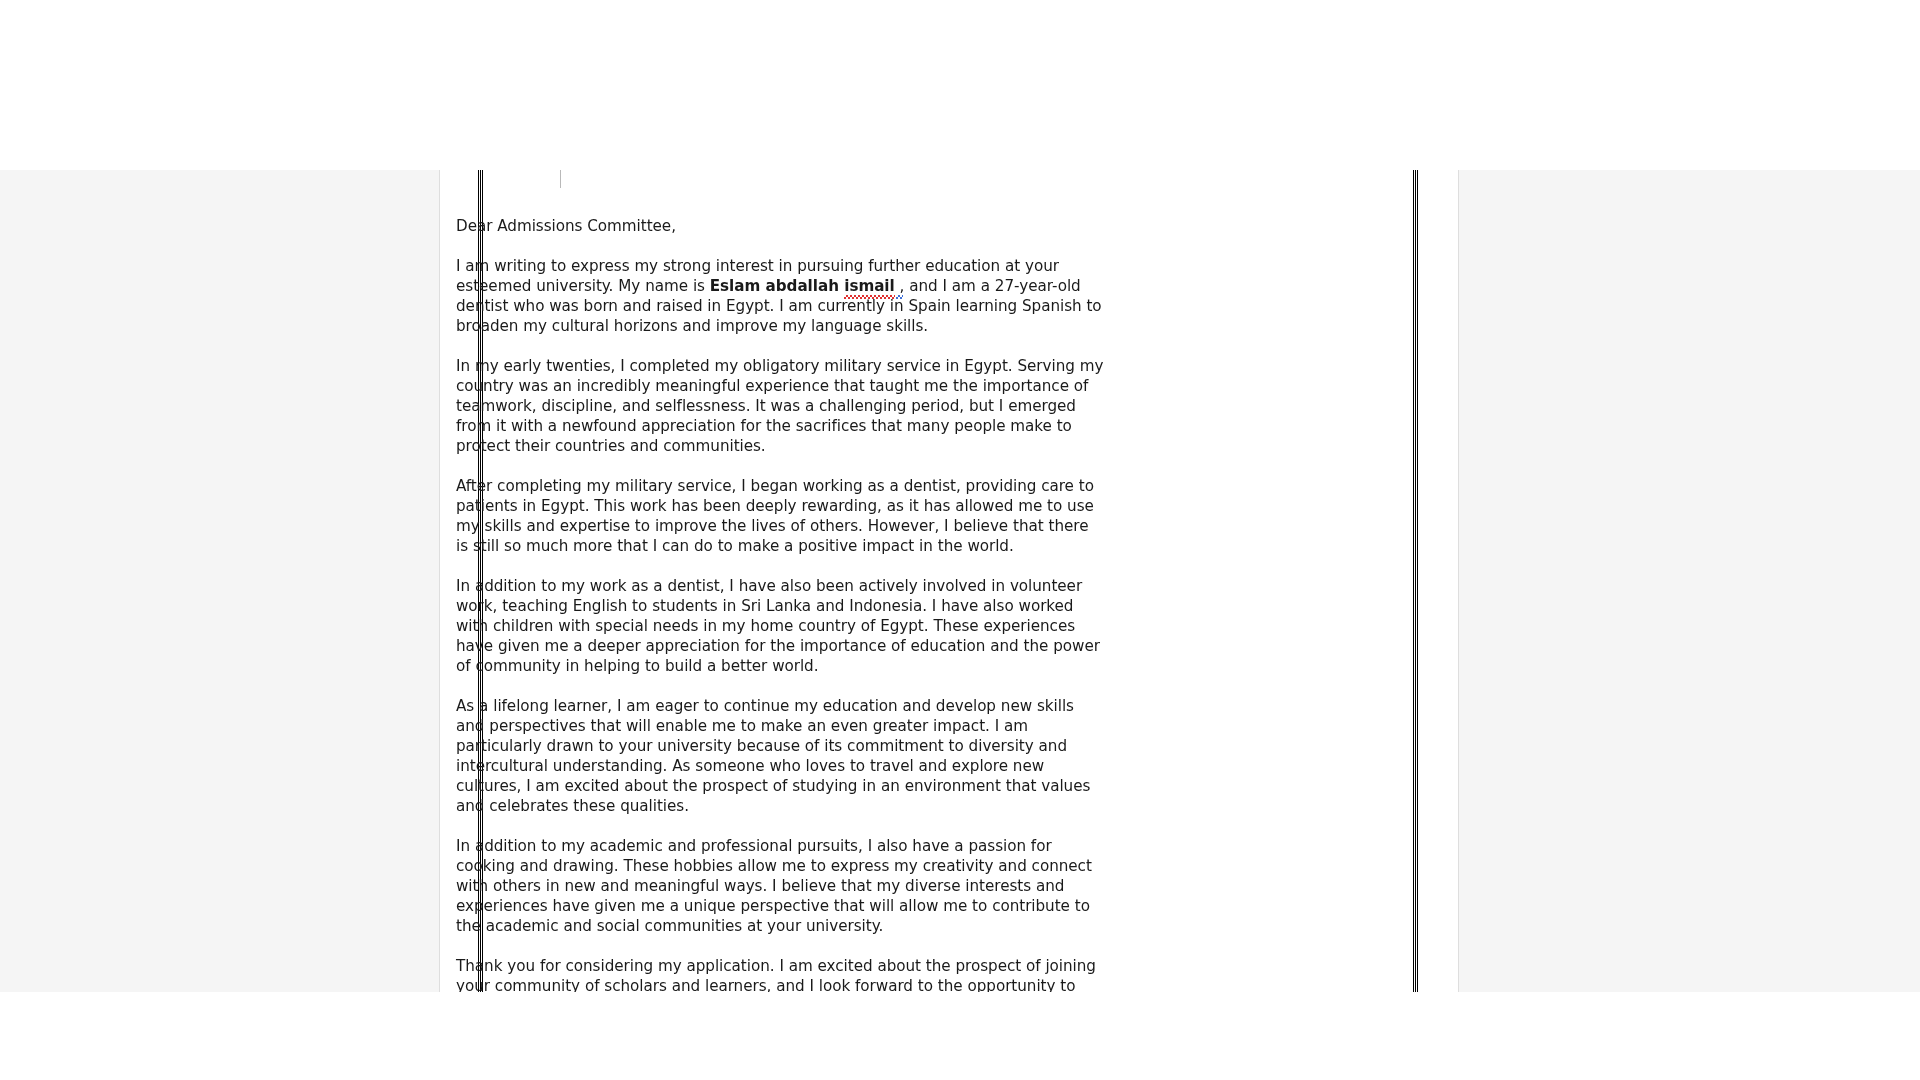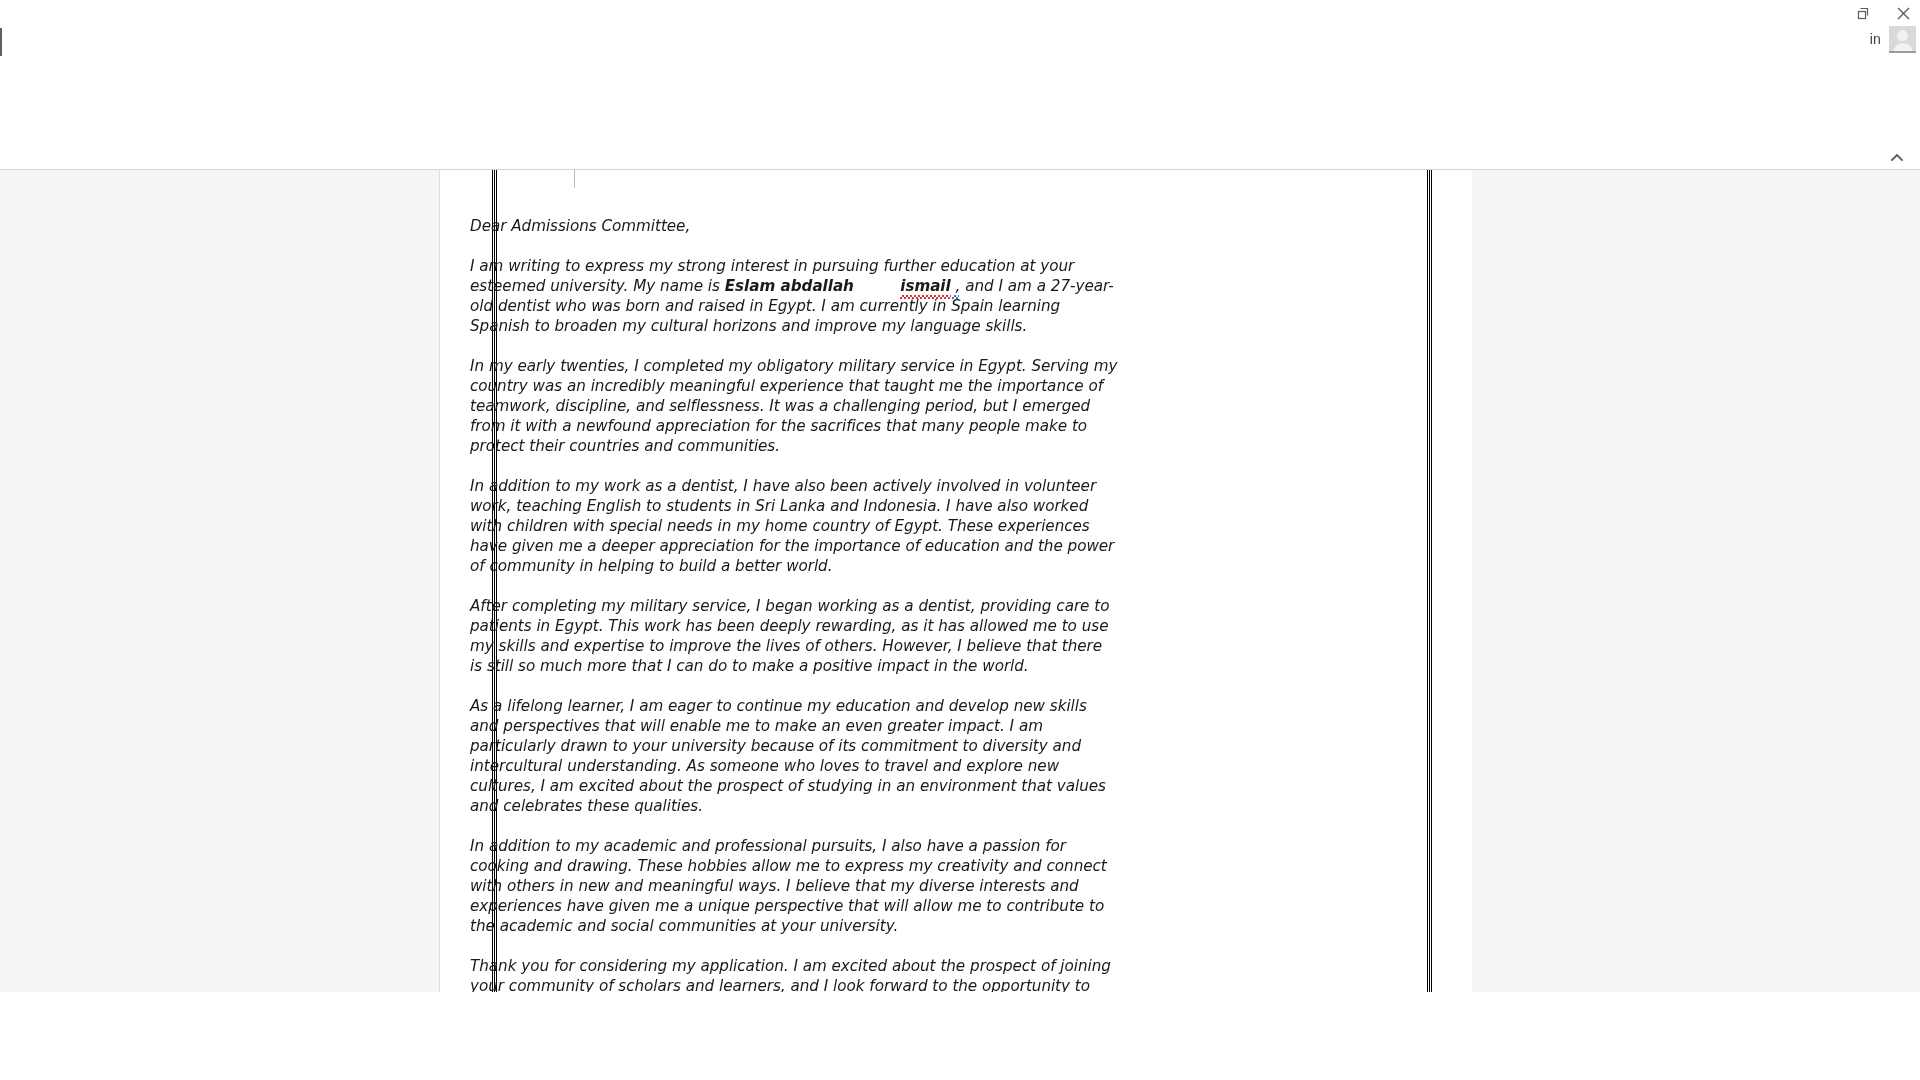--- a/index.html
+++ b/index.html
@@ -135,25 +135,24 @@
     background: #f5f5f5;
     border-right: 1px solid #dedede;
   }
   .canvas-gutter.left  { left: 0;     width: 440px; }
   .canvas-gutter.right { left: 1458px; width: 462px; border-right: none; border-left: 1px solid #dedede; }
 
   
   .page-sheet {
     position: absolute;
     top: 0;
-    left: 455px;
+    left: 441px;
     width: 1017px;
     height: 822px;
     background: #ffffff;
-    font-style: italic;
   }
 
   
   .page-rule {
     position: absolute;
     top: 0;
     width: 5px;
     height: 822px;
     background:
       repeating-linear-gradient(to right,
@@ -195,21 +194,20 @@
   }
   .doc-column p:last-child { margin-bottom: 0; }
 
   .name-bold { font-weight: 700; text-align: right; }
 
   
   .spell-error {
     font-weight: 700;
     position: relative;
     display: inline-block;
-    margin-left: 41px;
   }
   .spell-error::after {
     content: "";
     position: absolute;
     left: 0;
     right: 0;
     bottom: -3px;
     height: 4px;
     background-image:
       radial-gradient(circle at 1px 3px, #e03030 1.1px, transparent 1.3px),
@@ -244,53 +242,20 @@
     width: 1920px;
     height: 88px;
     background: #ffffff;
   }
 </style>
 </head>
 <body>
 
 <div class="app-window">
 
-  <div class="top-chrome">
-
-    <div class="left-edge-caret"></div>
-
-    <div class="window-controls">
-      <div class="win-btn">
-        <svg width="13" height="13" viewBox="0 0 13 13" aria-hidden="true">
-          <path d="M3.5 1.5 h7 v7" fill="none" stroke="currentColor" stroke-width="1.2"></path>
-          <rect x="1.5" y="4.5" width="7" height="7" fill="none" stroke="currentColor" stroke-width="1.2"></rect>
-        </svg>
-      </div>
-      <div class="win-btn">
-        <svg width="15" height="15" viewBox="0 0 15 15" aria-hidden="true">
-          <path d="M2 2 L13 13 M13 2 L2 13" fill="none" stroke="currentColor" stroke-width="1.4"></path>
-        </svg>
-      </div>
-    </div>
-
-    <div class="account-cluster">
-      <span class="signin-label">in</span>
-      <div class="avatar">
-        <span class="head"></span>
-        <span class="body"></span>
-        <span class="avatar-underline"></span>
-      </div>
-    </div>
-
-    <div class="collapse-chevron">
-      <svg width="18" height="14" viewBox="0 0 18 14" aria-hidden="true">
-        <path d="M4 9 L9 4 L14 9" fill="none" stroke="currentColor" stroke-width="1.8" stroke-linecap="square" stroke-linejoin="miter"></path>
-      </svg>
-    </div>
-  </div>
 
   <div class="editor-body">
 
     <div class="canvas-gutter left"></div>
     <div class="canvas-gutter right"></div>
 
     <div class="page-sheet">
 
       <div class="page-rule left"></div>
       <div class="page-rule right"></div>
@@ -299,23 +264,23 @@
       <div class="doc-column">
 
         <p>Dear Admissions Committee,</p>
 
         <p>
           <span>I am writing to express my strong interest in pursuing further education at your esteemed university. My name is </span><span class="name-bold">Eslam abdallah</span><span class="name-bold"> </span><span class="spell-error">ismail</span><span class="grammar-mark">&nbsp;</span><span>, and I am a 27-year-old dentist who was born and raised in Egypt. I am currently in Spain learning Spanish to broaden my cultural horizons and improve my language skills.</span>
         </p>
 
         <p>In my early twenties, I completed my obligatory military service in Egypt. Serving my country was an incredibly meaningful experience that taught me the importance of teamwork, discipline, and selflessness. It was a challenging period, but I emerged from it with a newfound appreciation for the sacrifices that many people make to protect their countries and communities.</p>
 
+        <p>After completing my military service, I began working as a dentist, providing care to patients in Egypt. This work has been deeply rewarding, as it has allowed me to use my skills and expertise to improve the lives of others. However, I believe that there is still so much more that I can do to make a positive impact in the world.</p>
+
         <p>In addition to my work as a dentist, I have also been actively involved in volunteer work, teaching English to students in Sri Lanka and Indonesia. I have also worked with children with special needs in my home country of Egypt. These experiences have given me a deeper appreciation for the importance of education and the power of community in helping to build a better world.</p>
-
-        <p>After completing my military service, I began working as a dentist, providing care to patients in Egypt. This work has been deeply rewarding, as it has allowed me to use my skills and expertise to improve the lives of others. However, I believe that there is still so much more that I can do to make a positive impact in the world.</p>
 
         <p>As a lifelong learner, I am eager to continue my education and develop new skills and perspectives that will enable me to make an even greater impact. I am particularly drawn to your university because of its commitment to diversity and intercultural understanding. As someone who loves to travel and explore new cultures, I am excited about the prospect of studying in an environment that values and celebrates these qualities.</p>
 
         <p>In addition to my academic and professional pursuits, I also have a passion for cooking and drawing. These hobbies allow me to express my creativity and connect with others in new and meaningful ways. I believe that my diverse interests and experiences have given me a unique perspective that will allow me to contribute to the academic and social communities at your university.</p>
 
         <p>Thank you for considering my application. I am excited about the prospect of joining your community of scholars and learners, and I look forward to the opportunity to further discuss my qualifications and aspirations with you.</p>
 
       </div>
     </div>
 

